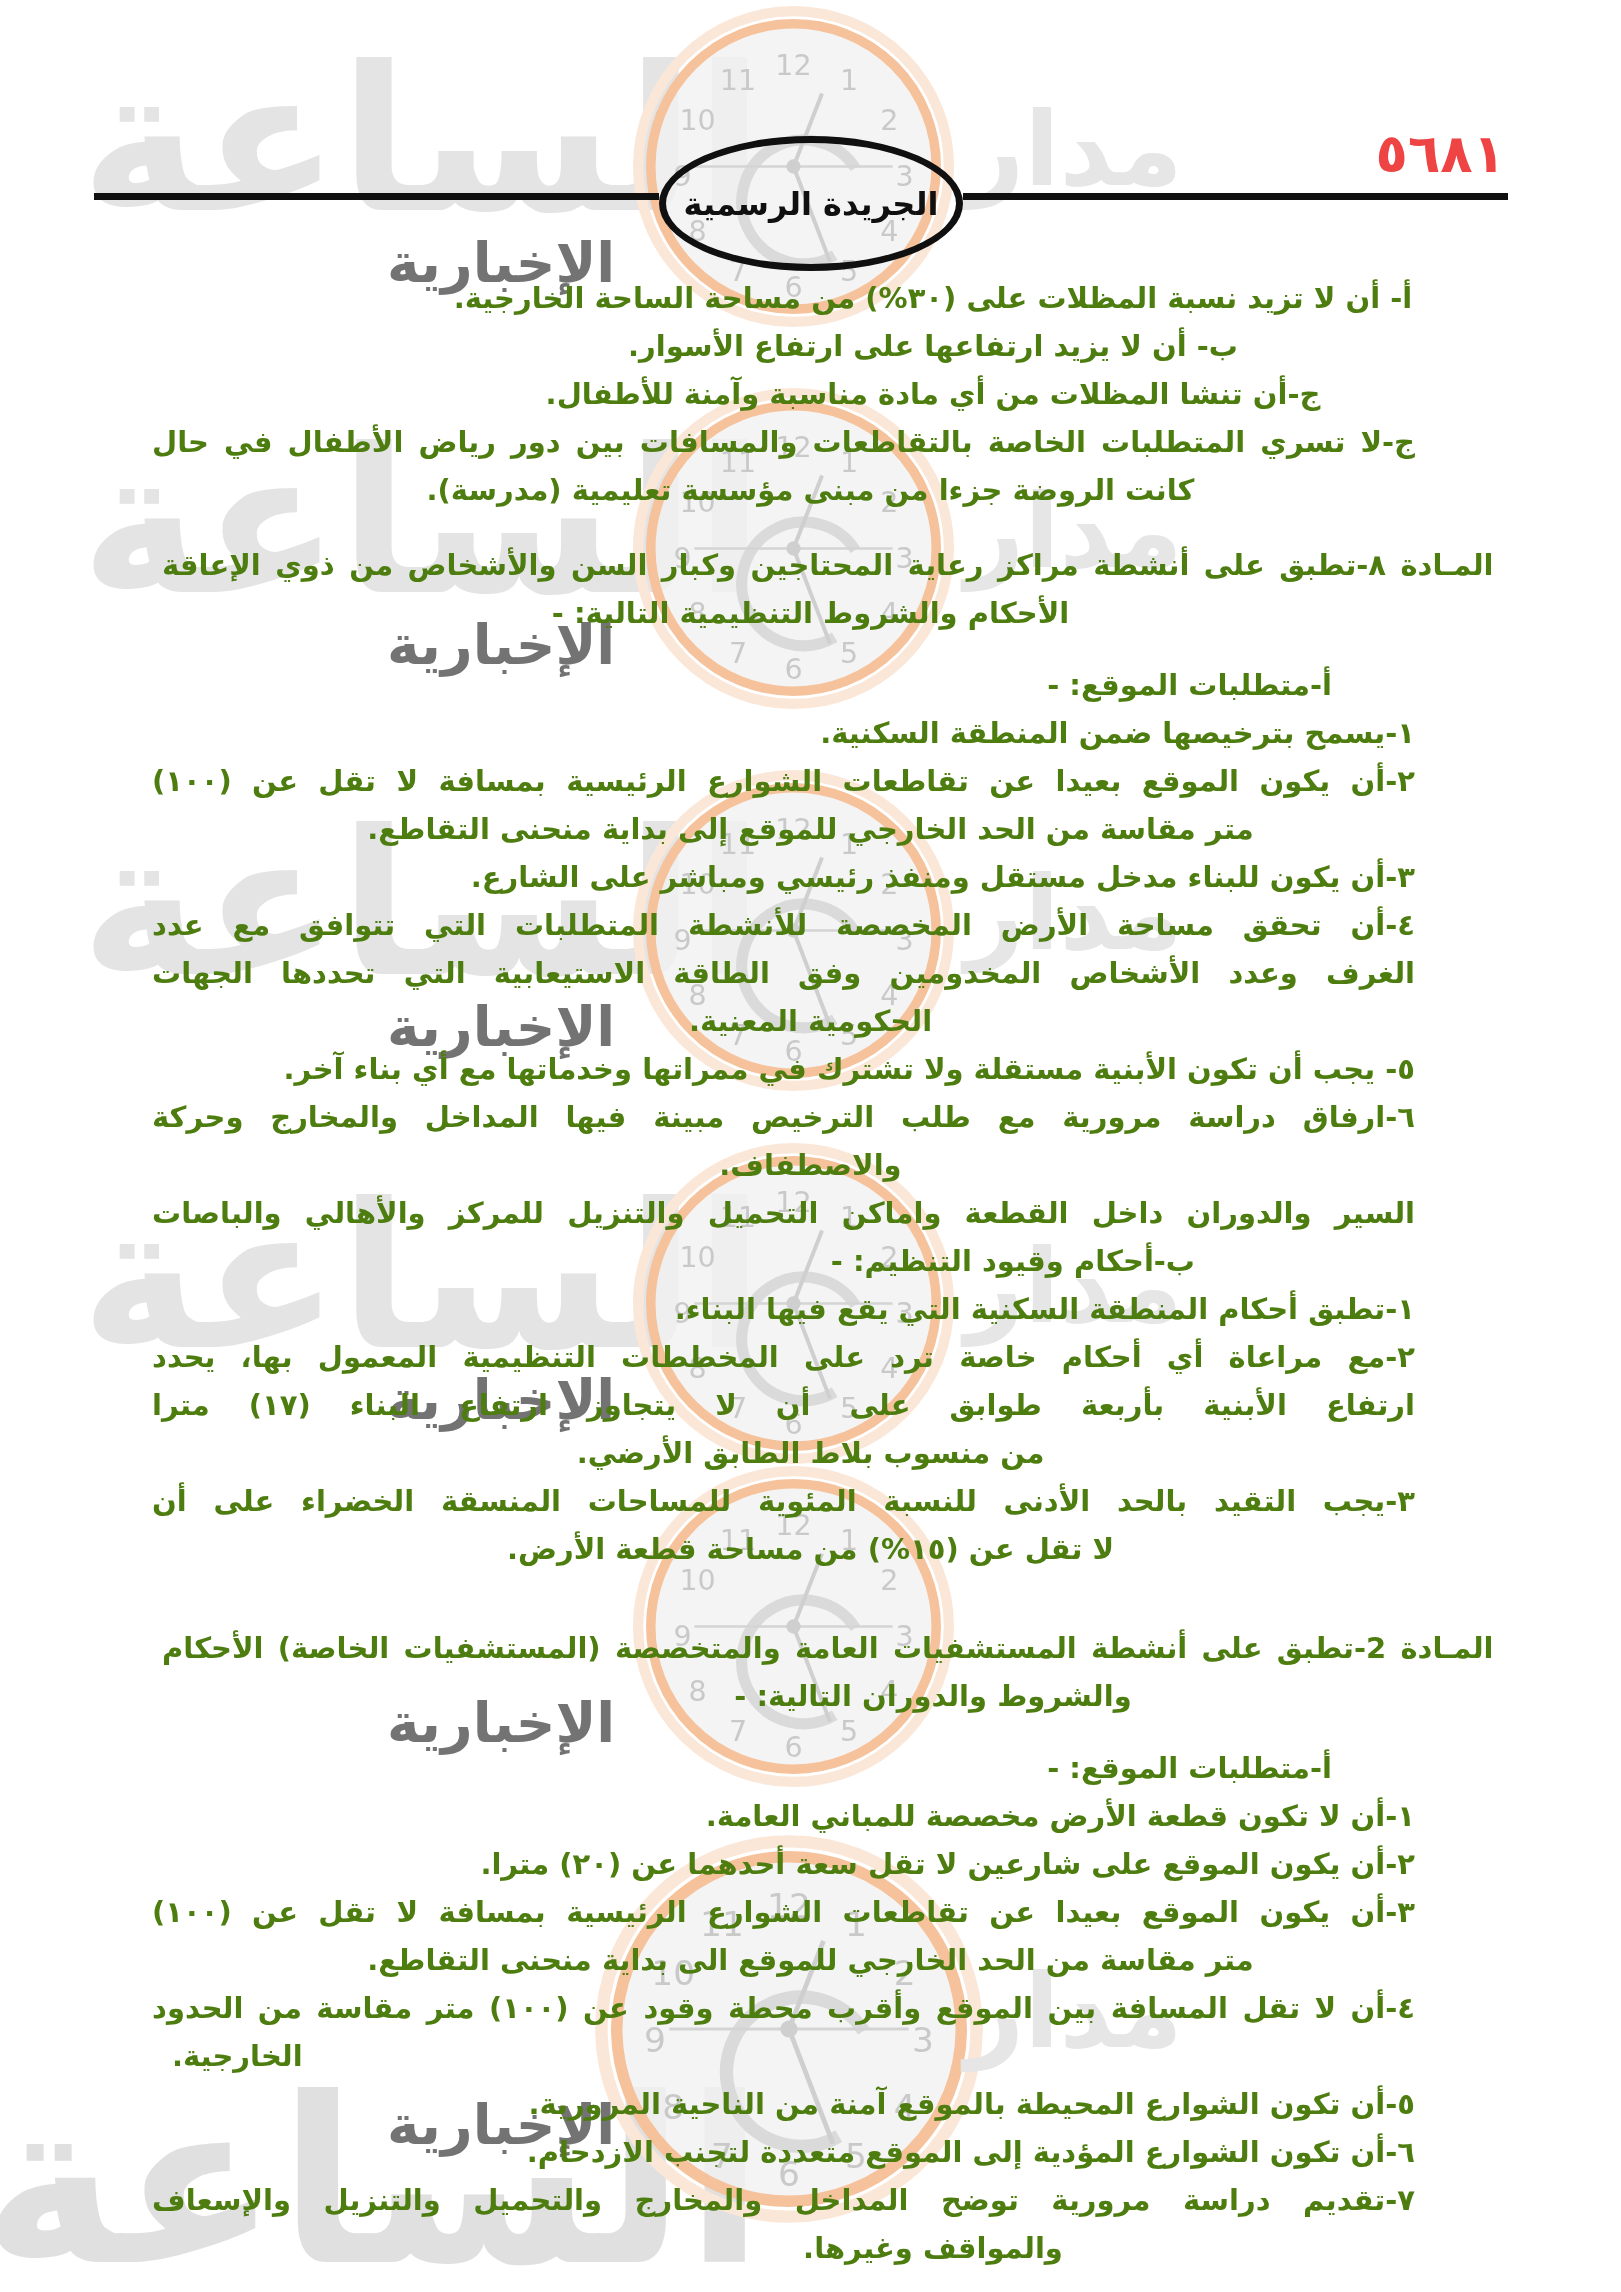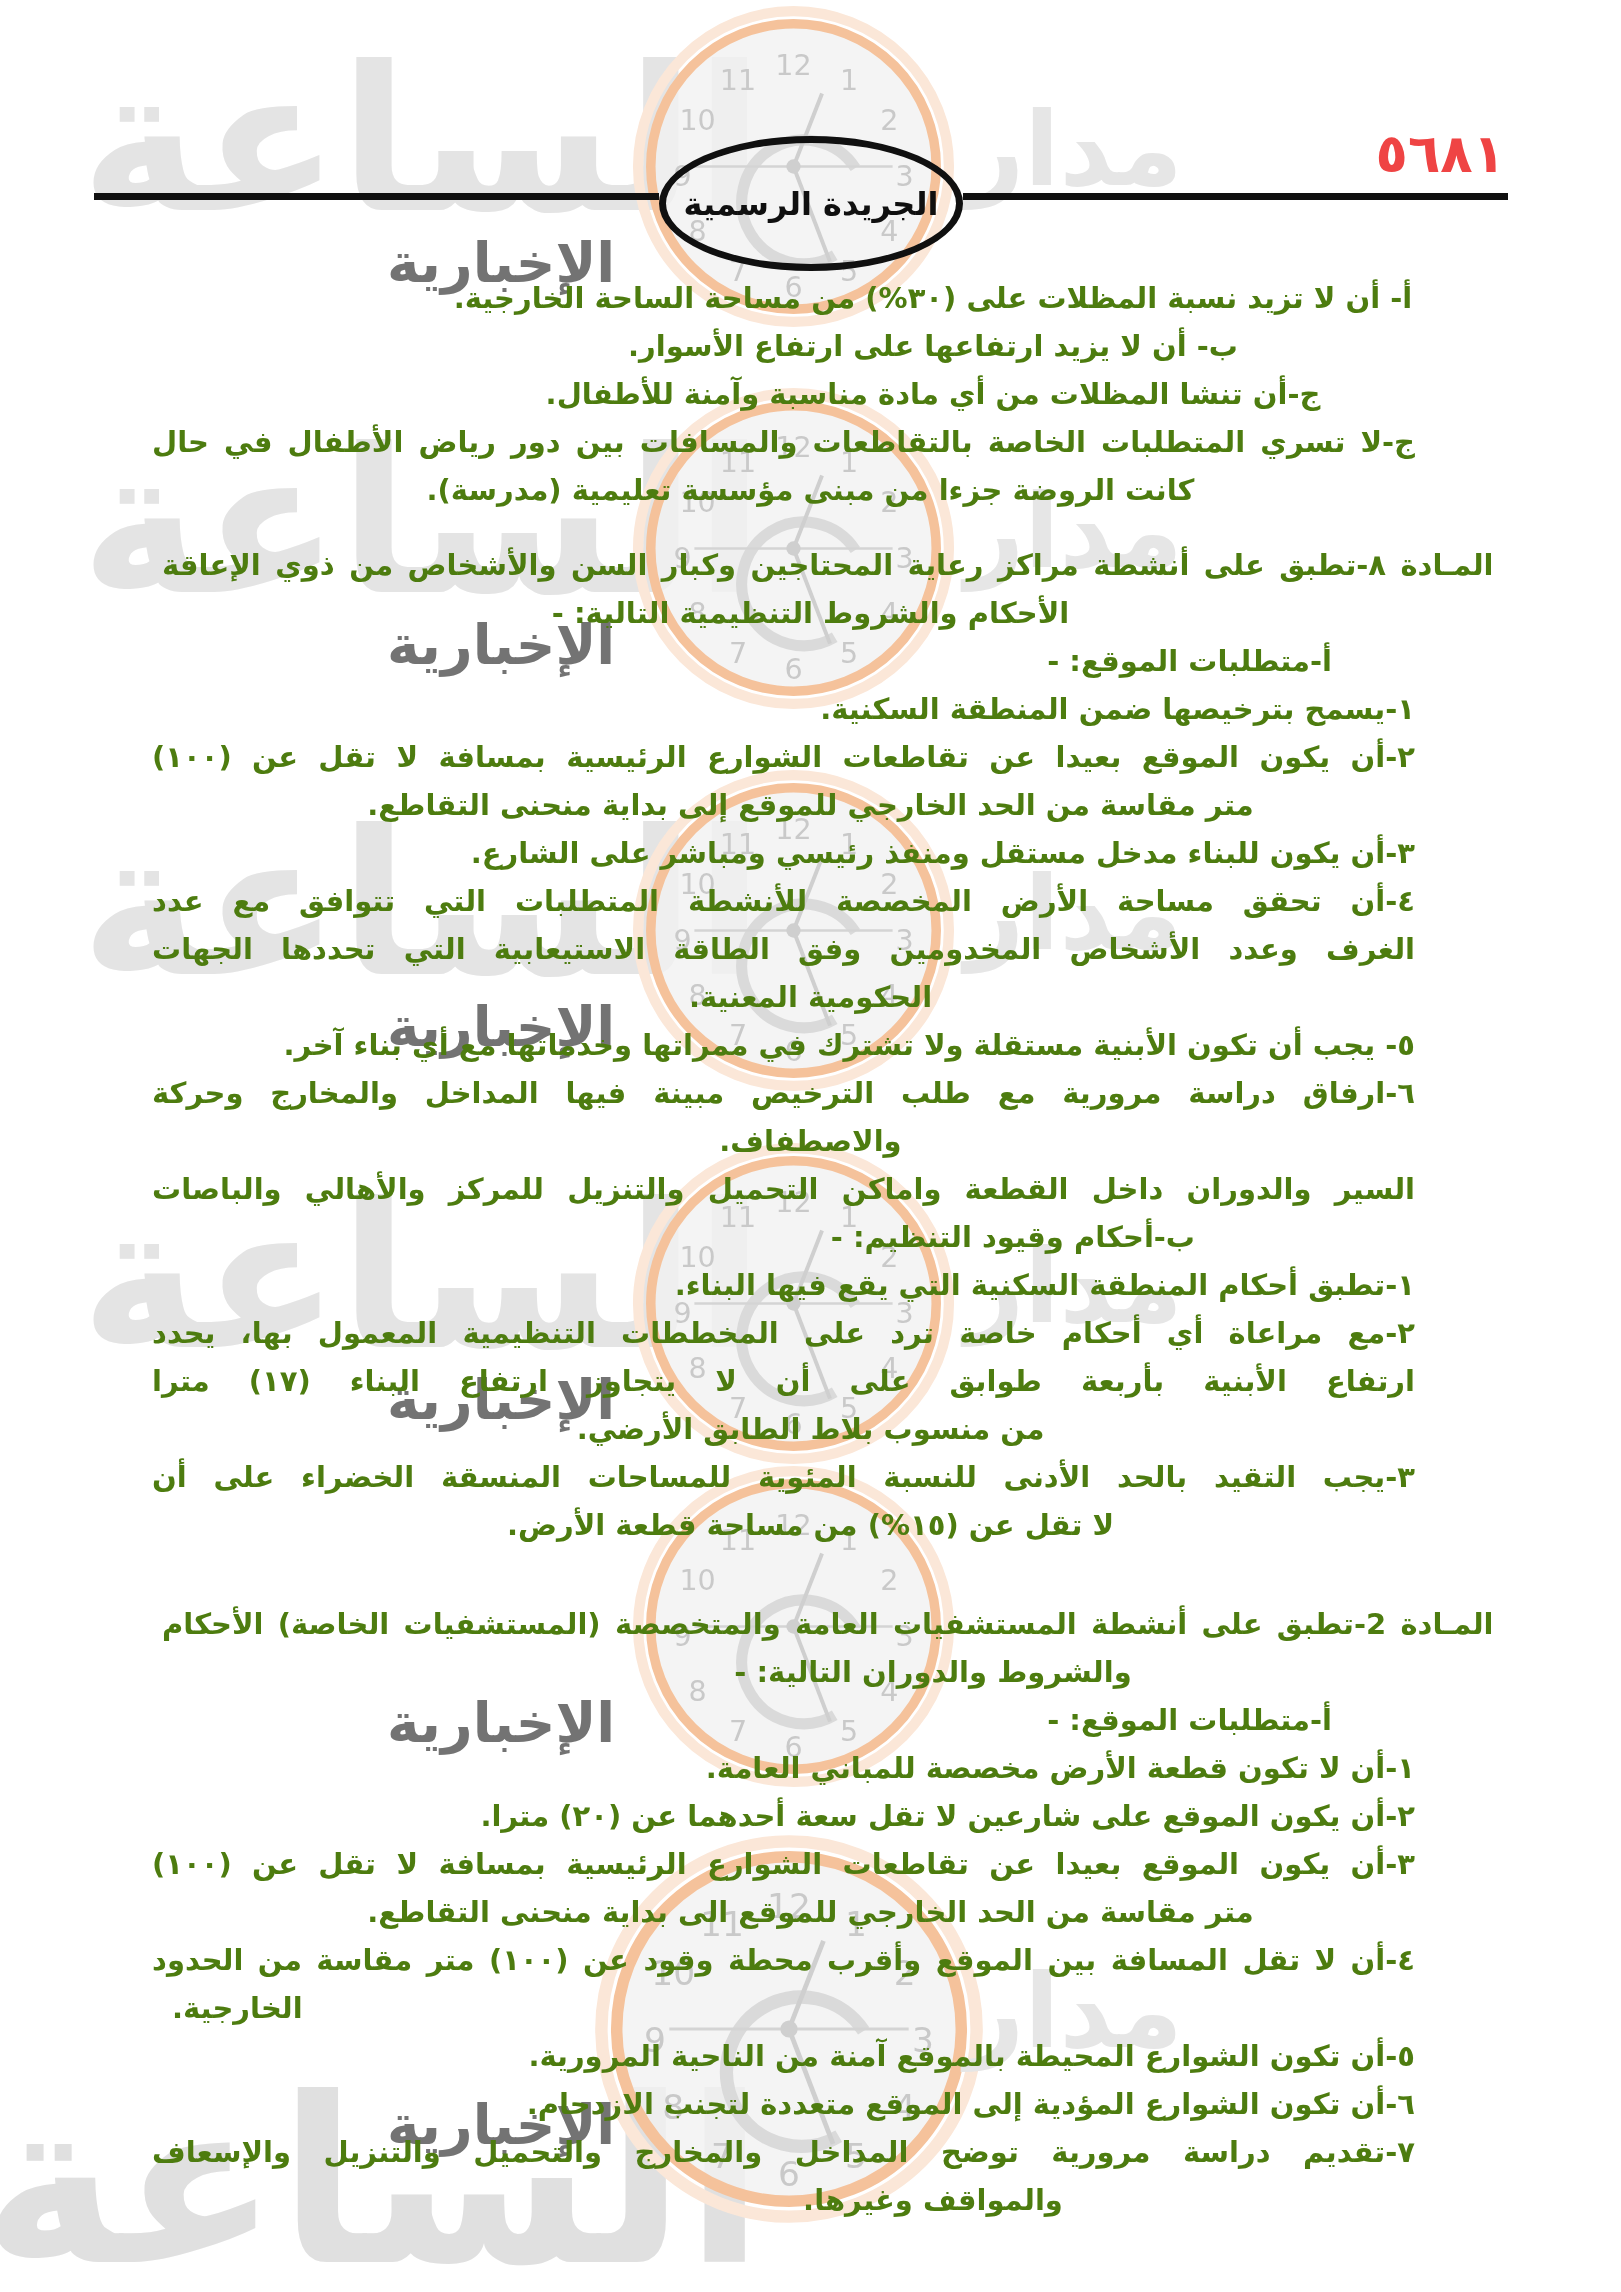--- a/index.html
+++ b/index.html
@@ -46,21 +46,21 @@
   
   .doc{
     position:relative;z-index:1;direction:rtl;
     padding:274px 103px 0 103px;
     color:#4d7c0f;font-weight:bold;font-size:29px;line-height:48px;
   }
   .ln{white-space:nowrap;}
   .j  {white-space:normal;text-align:justify;text-align-last:justify;margin:0 24.5px 0 59px;}
   .ji {white-space:normal;text-align:justify;text-align-last:justify;margin:0 103px 0 49px;}
   .it {text-align:right;margin-right:103px;}
-  .sub{text-align:right;margin-right:186px;}
+  .sub{text-align:right;margin-right:186px;margin-top:24px;}
   .sub2{text-align:right;margin-right:323px;}
   .c  {text-align:center;}
   .cr {text-align:center;margin-left:245px;}
   .lft{text-align:left;margin-left:69px;}
   .g1 {margin-top:27.4px;}
   .g2 {margin-top:51px;}
 </style>
 </head>
 <body>
 

